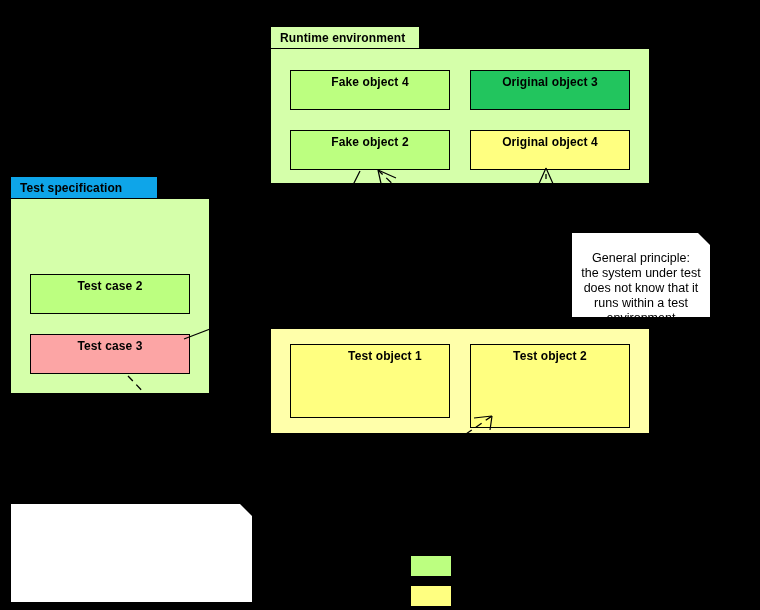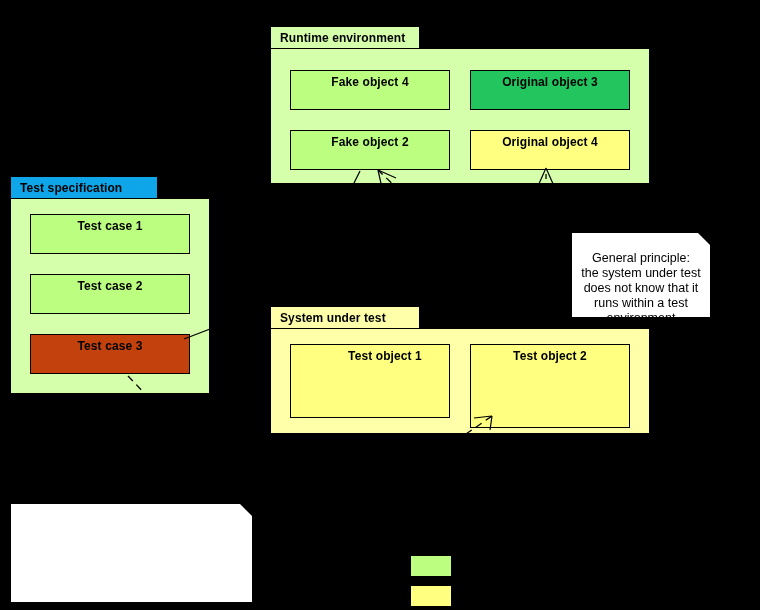--- a/index.html
+++ b/index.html
@@ -118,35 +118,29 @@
       <span>Original object 4</span>
     </div>
   </div>
 
   <div class="pkg" style="left:10px; top:160px; width:200px; height:218px;">
     <div class="pkg-tab" style="width:148px; background:#0ea5e9;">
       <span>Test specification</span>
     </div>
     <div class="pkg-body" style="top:22px; width:200px; height:196px; background:#d5ffaa;"></div>
 
-    <div class="objbox" style="left:20px; top:38px; width:160px; height:40px; background:#bcff80;">
-      <span>Test case 1</span>
-    </div>
     <div class="objbox" style="left:20px; top:98px; width:160px; height:40px; background:#bcff80;">
       <span>Test case 2</span>
     </div>
-    <div class="objbox" style="left:20px; top:158px; width:160px; height:40px; background:#c2410c;">
+    <div class="objbox" style="left:20px; top:158px; width:160px; height:40px; background:#fca5a5;">
       <span>Test case 3</span>
     </div>
   </div>
 
   <div class="pkg" style="left:270px; top:290px; width:380px; height:128px;">
-    <div class="pkg-tab" style="width:150px; background:#ffffaa;">
-      <span>System under test</span>
-    </div>
     <div class="pkg-body" style="top:22px; width:380px; height:106px; background:#ffffaa;"></div>
 
     <div class="objbox" style="left:20px; top:38px; width:160px; height:74px; background:#ffff80;padding-left:30px;">
       <span>Test object 1</span>
     </div>
     <div class="objbox" style="left:200px; top:38px; width:160px; height:84px; background:#ffff80;">
       <span>Test object 2</span>
     </div>
   </div>
 

